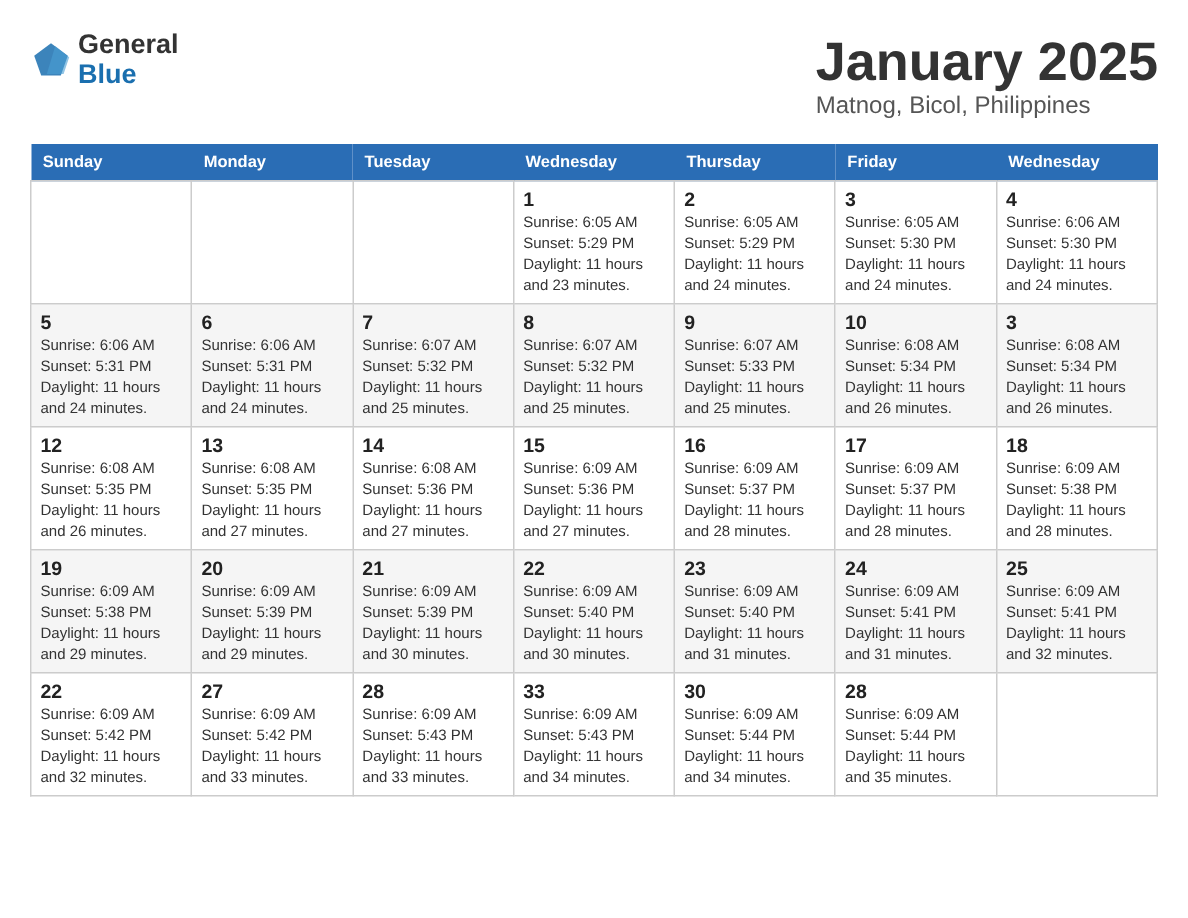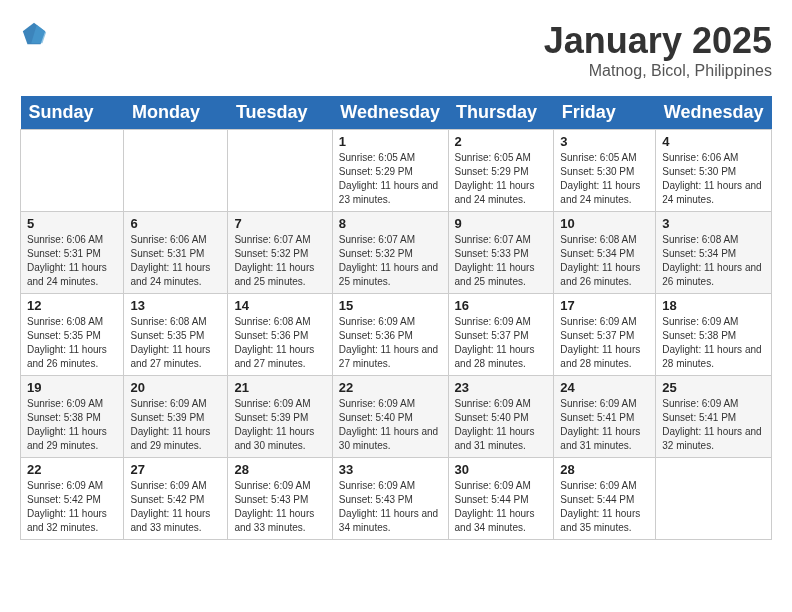--- a/index.html
+++ b/index.html
@@ -26,21 +26,21 @@
       font-weight: bold;
       line-height: 1.1;
     }
     .logo-general { color: #333; }
     .logo-blue { color: #1a6faf; }
     .logo-icon {
       width: 28px;
       height: 28px;
     }
     .title-block {
-      text-align: right;
+      text-align: left;
       margin-left: 48px;
     }
     .month-title {
       font-size: 36px;
       font-weight: bold;
       color: #333;
     }
     .location {
       font-size: 16px;
       color: #555;
@@ -48,21 +48,21 @@
     table {
       width: 100%;
       border-collapse: collapse;
       font-size: 11px;
     }
     th {
       background-color: #2a6db5;
       color: #fff;
       text-align: left;
       padding: 6px 8px;
-      font-size: 18px;
+      font-size: 11px;
       font-weight: bold;
     }
     td {
       border: 1px solid #ccc;
       vertical-align: top;
       padding: 4px 6px;
       width: calc(100% / 7);
       min-height: 80px;
       height: 80px;
     }
@@ -86,20 +86,24 @@
   </style>
 </head>
 <body>
 
 <div class="header">
   <div class="logo">
     <svg class="logo-icon" viewBox="0 0 30 30" xmlns="http://www.w3.org/2000/svg">
       <polygon points="15,3 27,12 22,26 8,26 3,12" fill="#1a6faf" opacity="0.85"></polygon>
       <polygon points="18,5 28,13 24,25 12,25" fill="#4a9fd4" opacity="0.6"></polygon>
     </svg>
+    <div class="logo-text">
+      <div class="logo-general">General</div>
+      <div class="logo-blue">Blue</div>
+    </div>
   </div>
   <div class="title-block">
     <div class="month-title">January 2025</div>
     <div class="location">Matnog, Bicol, Philippines</div>
   </div>
 </div>
 
 <table>
   <thead>
     <tr>

